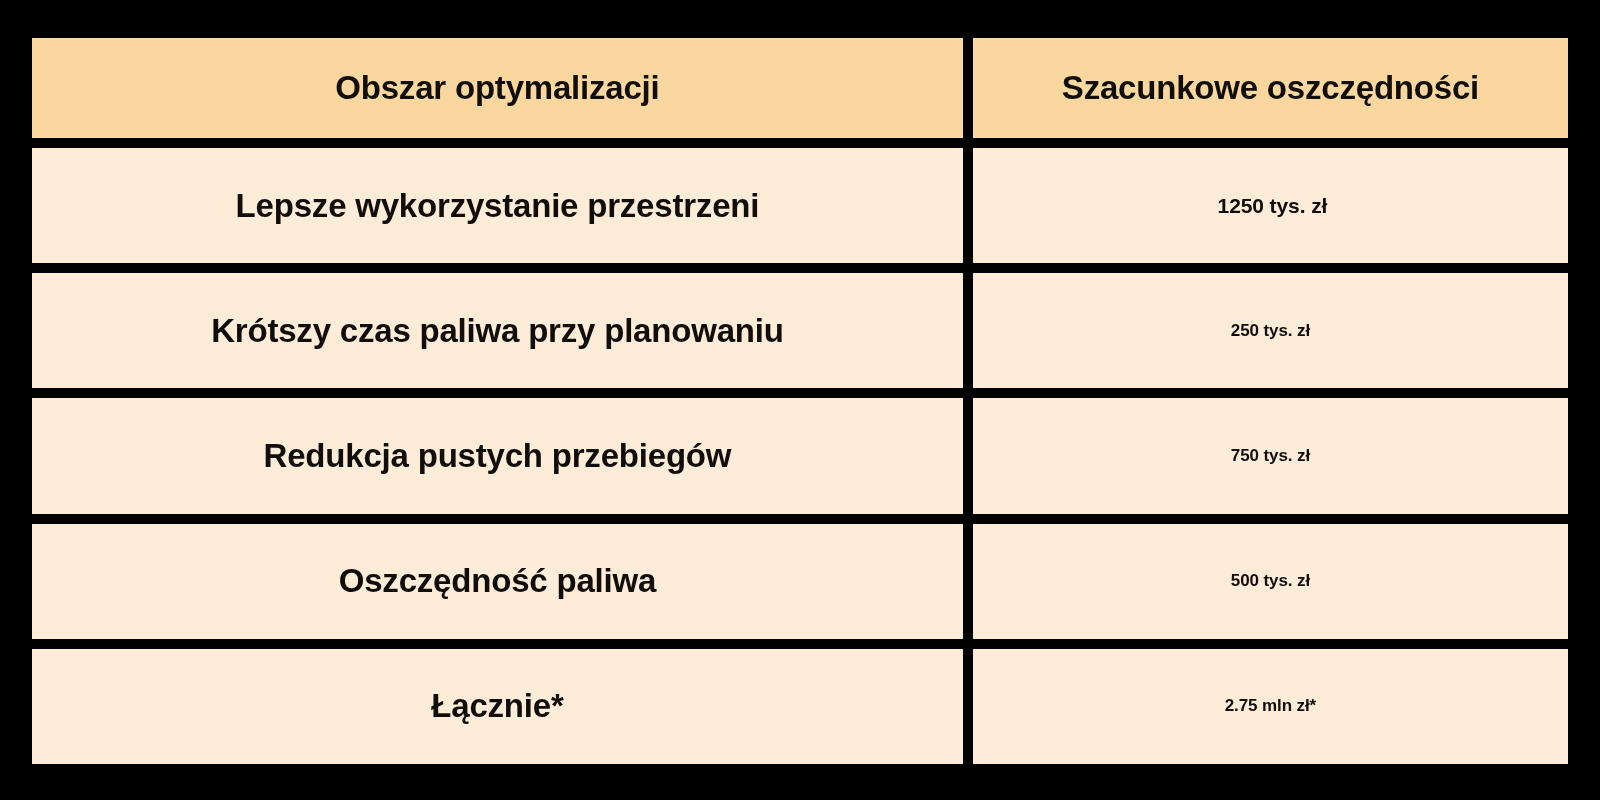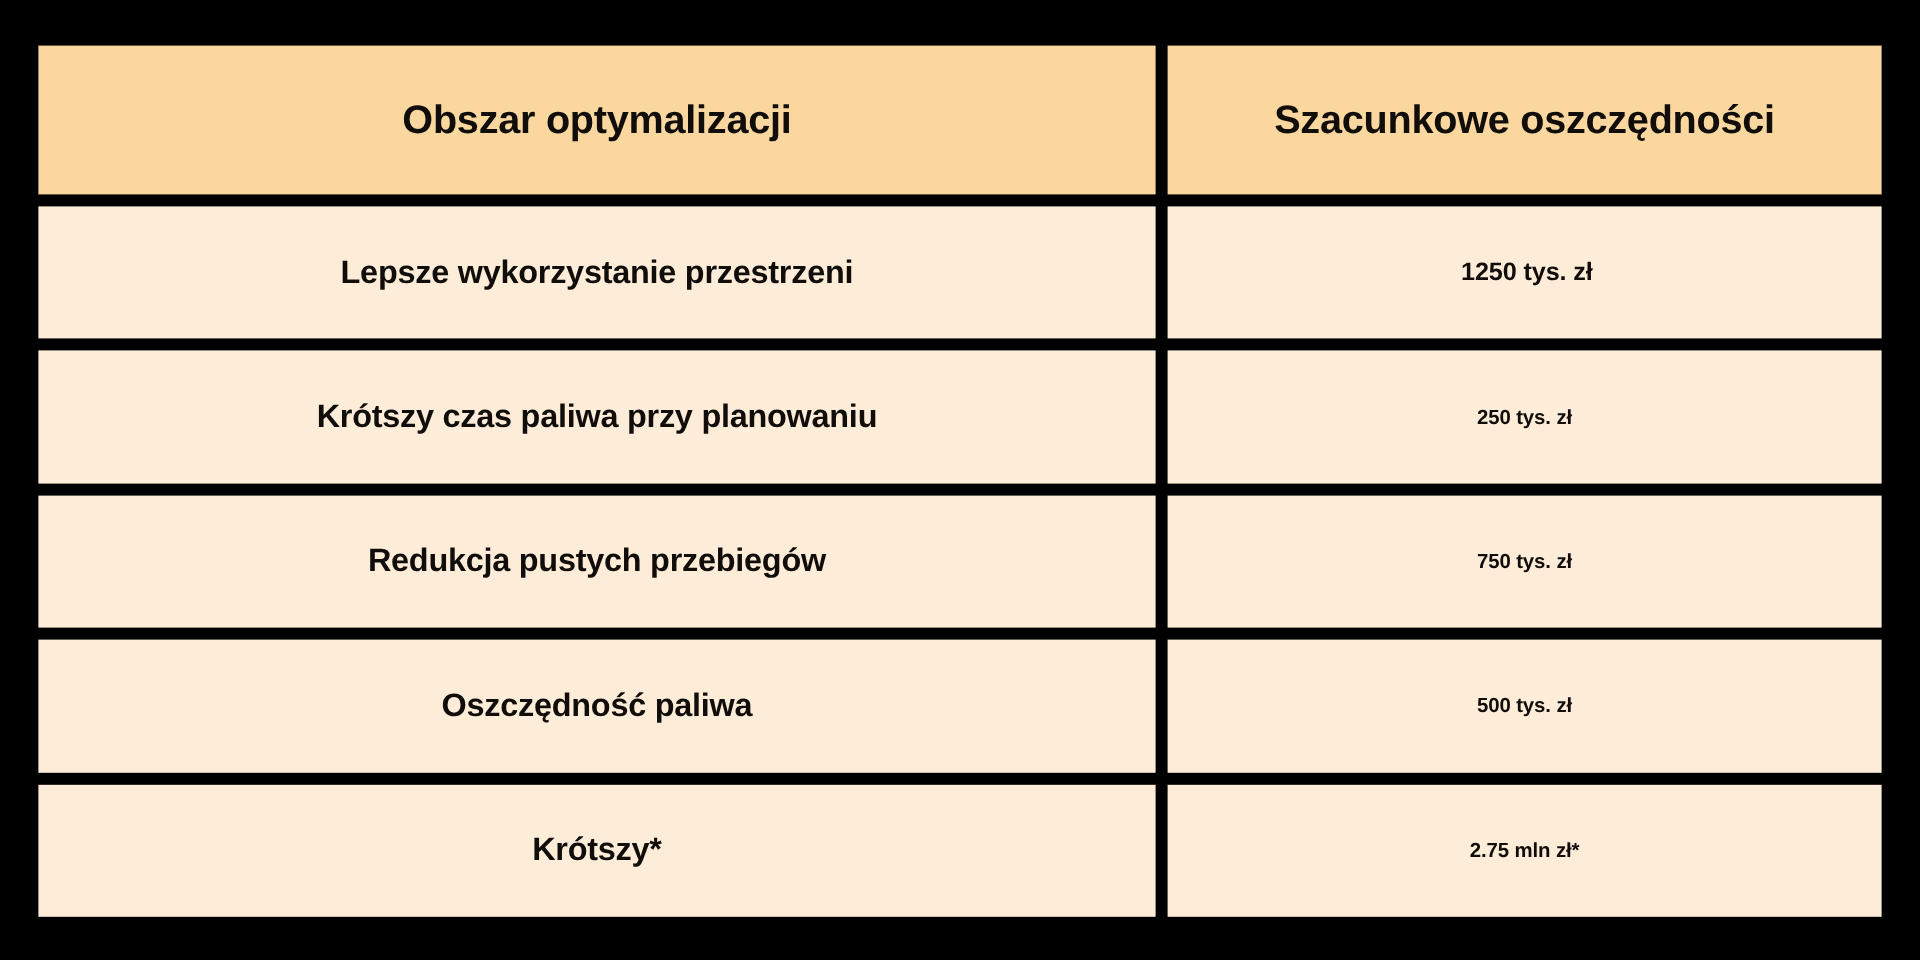--- a/index.html
+++ b/index.html
@@ -36,29 +36,29 @@
     border: 0;
   }
   col.col-area   { width: 61%; }
   col.col-amount { width: 39%; }
 
   thead th {
     background: #f9d79e;
     font-size: 33px;
     font-weight: 700;
     letter-spacing: -0.2px;
-    height: 124px;
+    height: 100px;
   }
   tbody td {
     background: #fcecd8;
     font-weight: 700;
     height: 108px;
   }
   tbody td.area {
-    font-size: 27px;
+    font-size: 33px;
     letter-spacing: -0.2px;
   }
   tbody td.amount {
     font-size: 17px;
     letter-spacing: -0.1px;
   }
   tbody tr.highlight td.amount {
     font-size: 21px;
     padding-left: 18px;
   }
@@ -89,18 +89,18 @@
       </tr>
       <tr>
         <td class="area">Redukcja pustych przebiegów</td>
         <td class="amount">750 tys. zł</td>
       </tr>
       <tr>
         <td class="area">Oszczędność paliwa</td>
         <td class="amount">500 tys. zł</td>
       </tr>
       <tr>
-        <td class="area">Krótszy*</td>
+        <td class="area">Łącznie*</td>
         <td class="amount">2.75 mln zł*</td>
       </tr>
     </tbody>
   </table>
 </div>
 
 </body></html>

